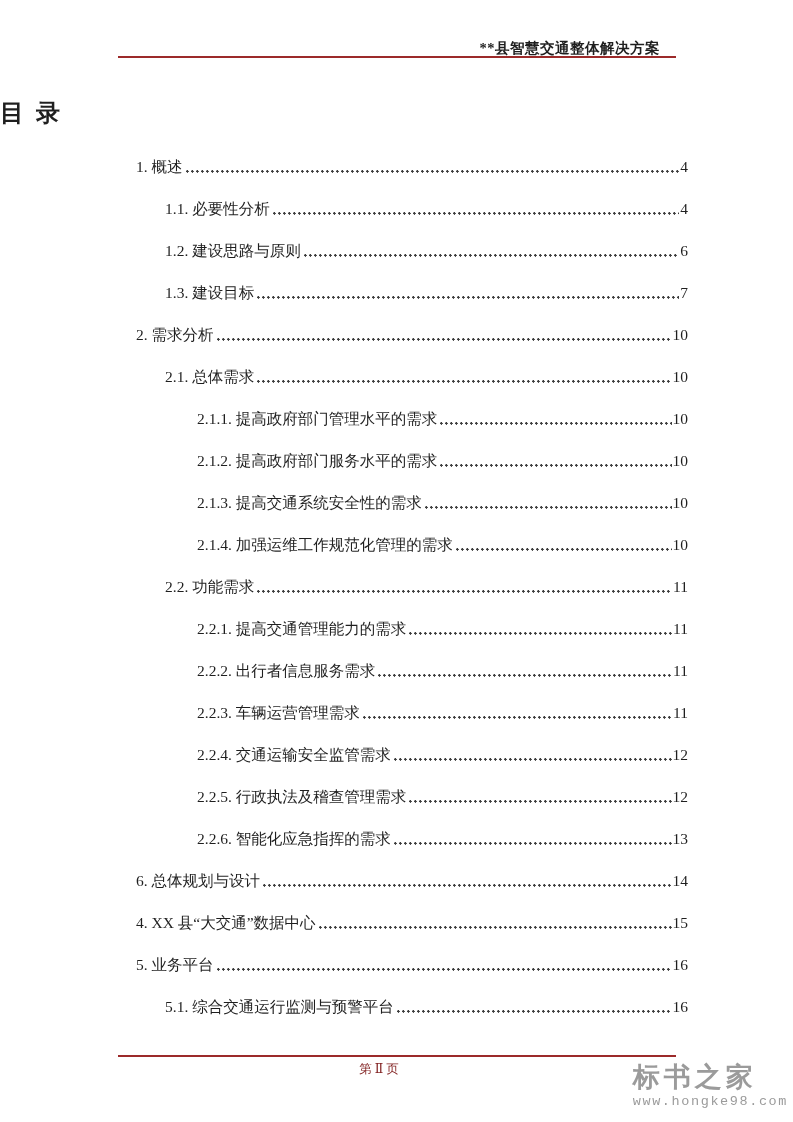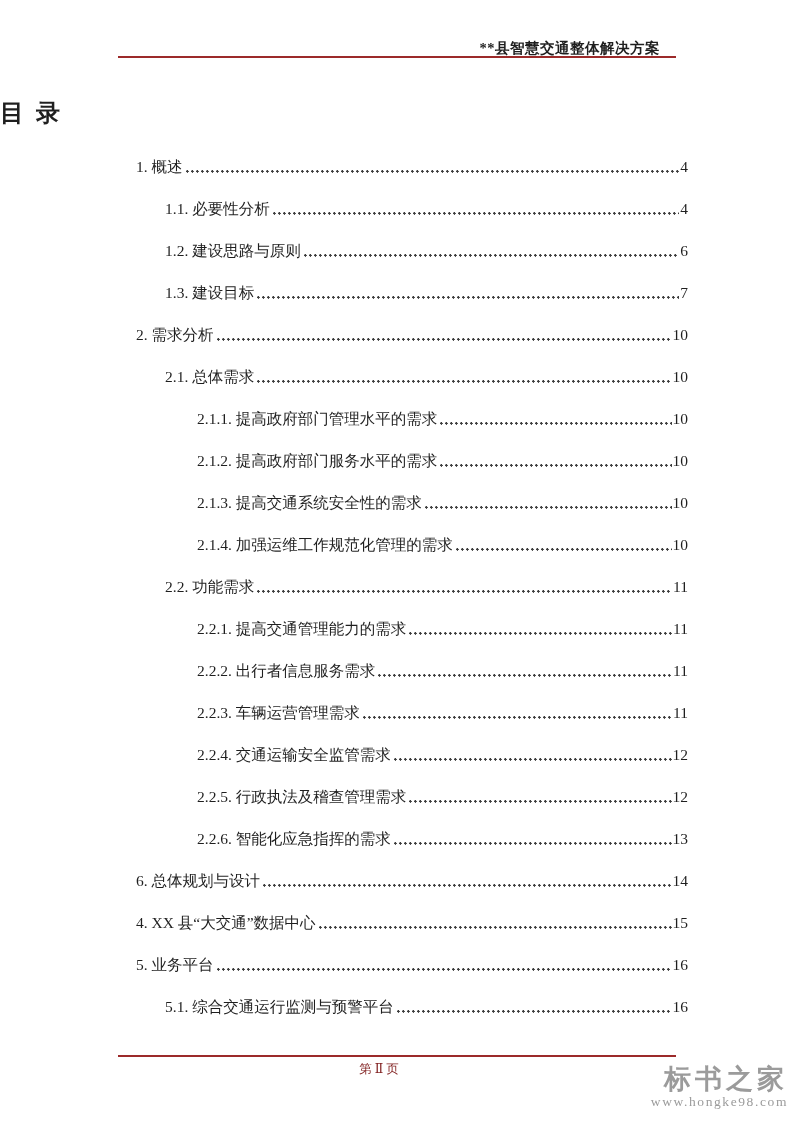--- a/index.html
+++ b/index.html
@@ -77,23 +77,23 @@
     width: 558px;
     text-align: center;
     font-size: 12.5px;
     white-space: pre;
     color: #7f1d1d;
   }
   .watermark {
     position: absolute;
     top: 1066px;
     right: 5px;
-    text-align: right;
+    text-align: left;
     color: #9b9b9b;
-    font-family: Liberation Serif, serif;
+    font-family: Liberation Mono, monospace;
     margin-left: 42px;
   }
   .watermark-brand {
     font-size: 27px;
     font-weight: bold;
     line-height: 26px;
     letter-spacing: 4px;
     color: #9b9b9b;
   }
   .watermark-url {

